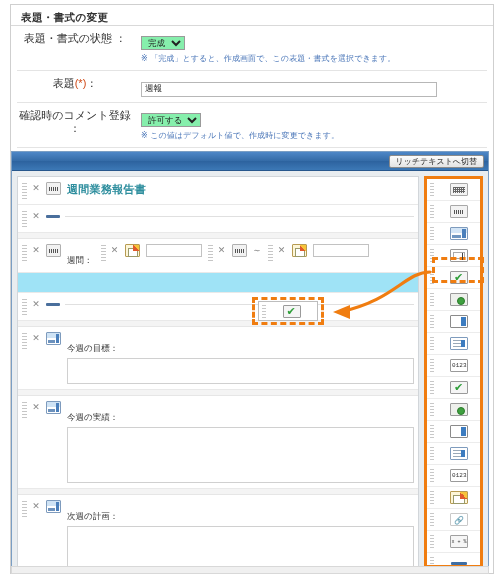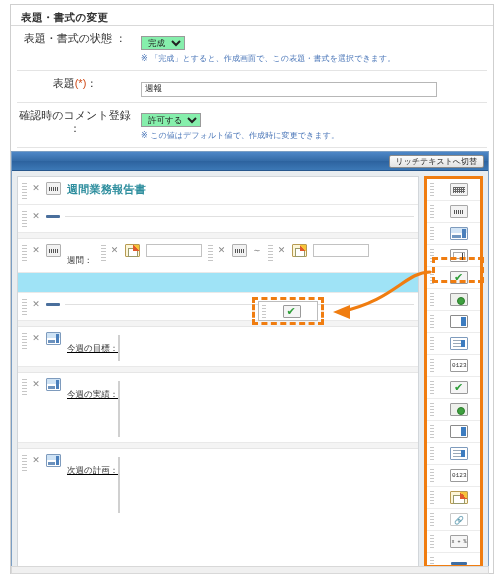--- a/index.html
+++ b/index.html
@@ -197,21 +197,21 @@
     flex: none; margin-right: 6px;
   }
   .tilde { font-size: 9px; color: #555; margin-right: 6px; line-height: 13px; }
   .big-area {
     margin-top: 3px;
     border: 1px solid #d0d0d0; background: #fff;
   }
   .ta-h1 { height: 26px; }
   .ta-h2 { height: 56px; }
   .ta-h3 { height: 56px; }
-  .blkcol { display: flex; flex-direction: row; flex: 1; text-decoration: underline; }
+  .blkcol { display: flex; flex-direction: column; flex: 1; }
   .sep-gap { height: 6px; background:#f4f4f4; border-bottom:1px solid #e6e6e6; }
 
   
   .palette {
     width: 59px;
     margin-left: 5px;
     background: #ffffff;
     border: 3px solid #f07d10;
     height: 392px;
     overflow: hidden;

